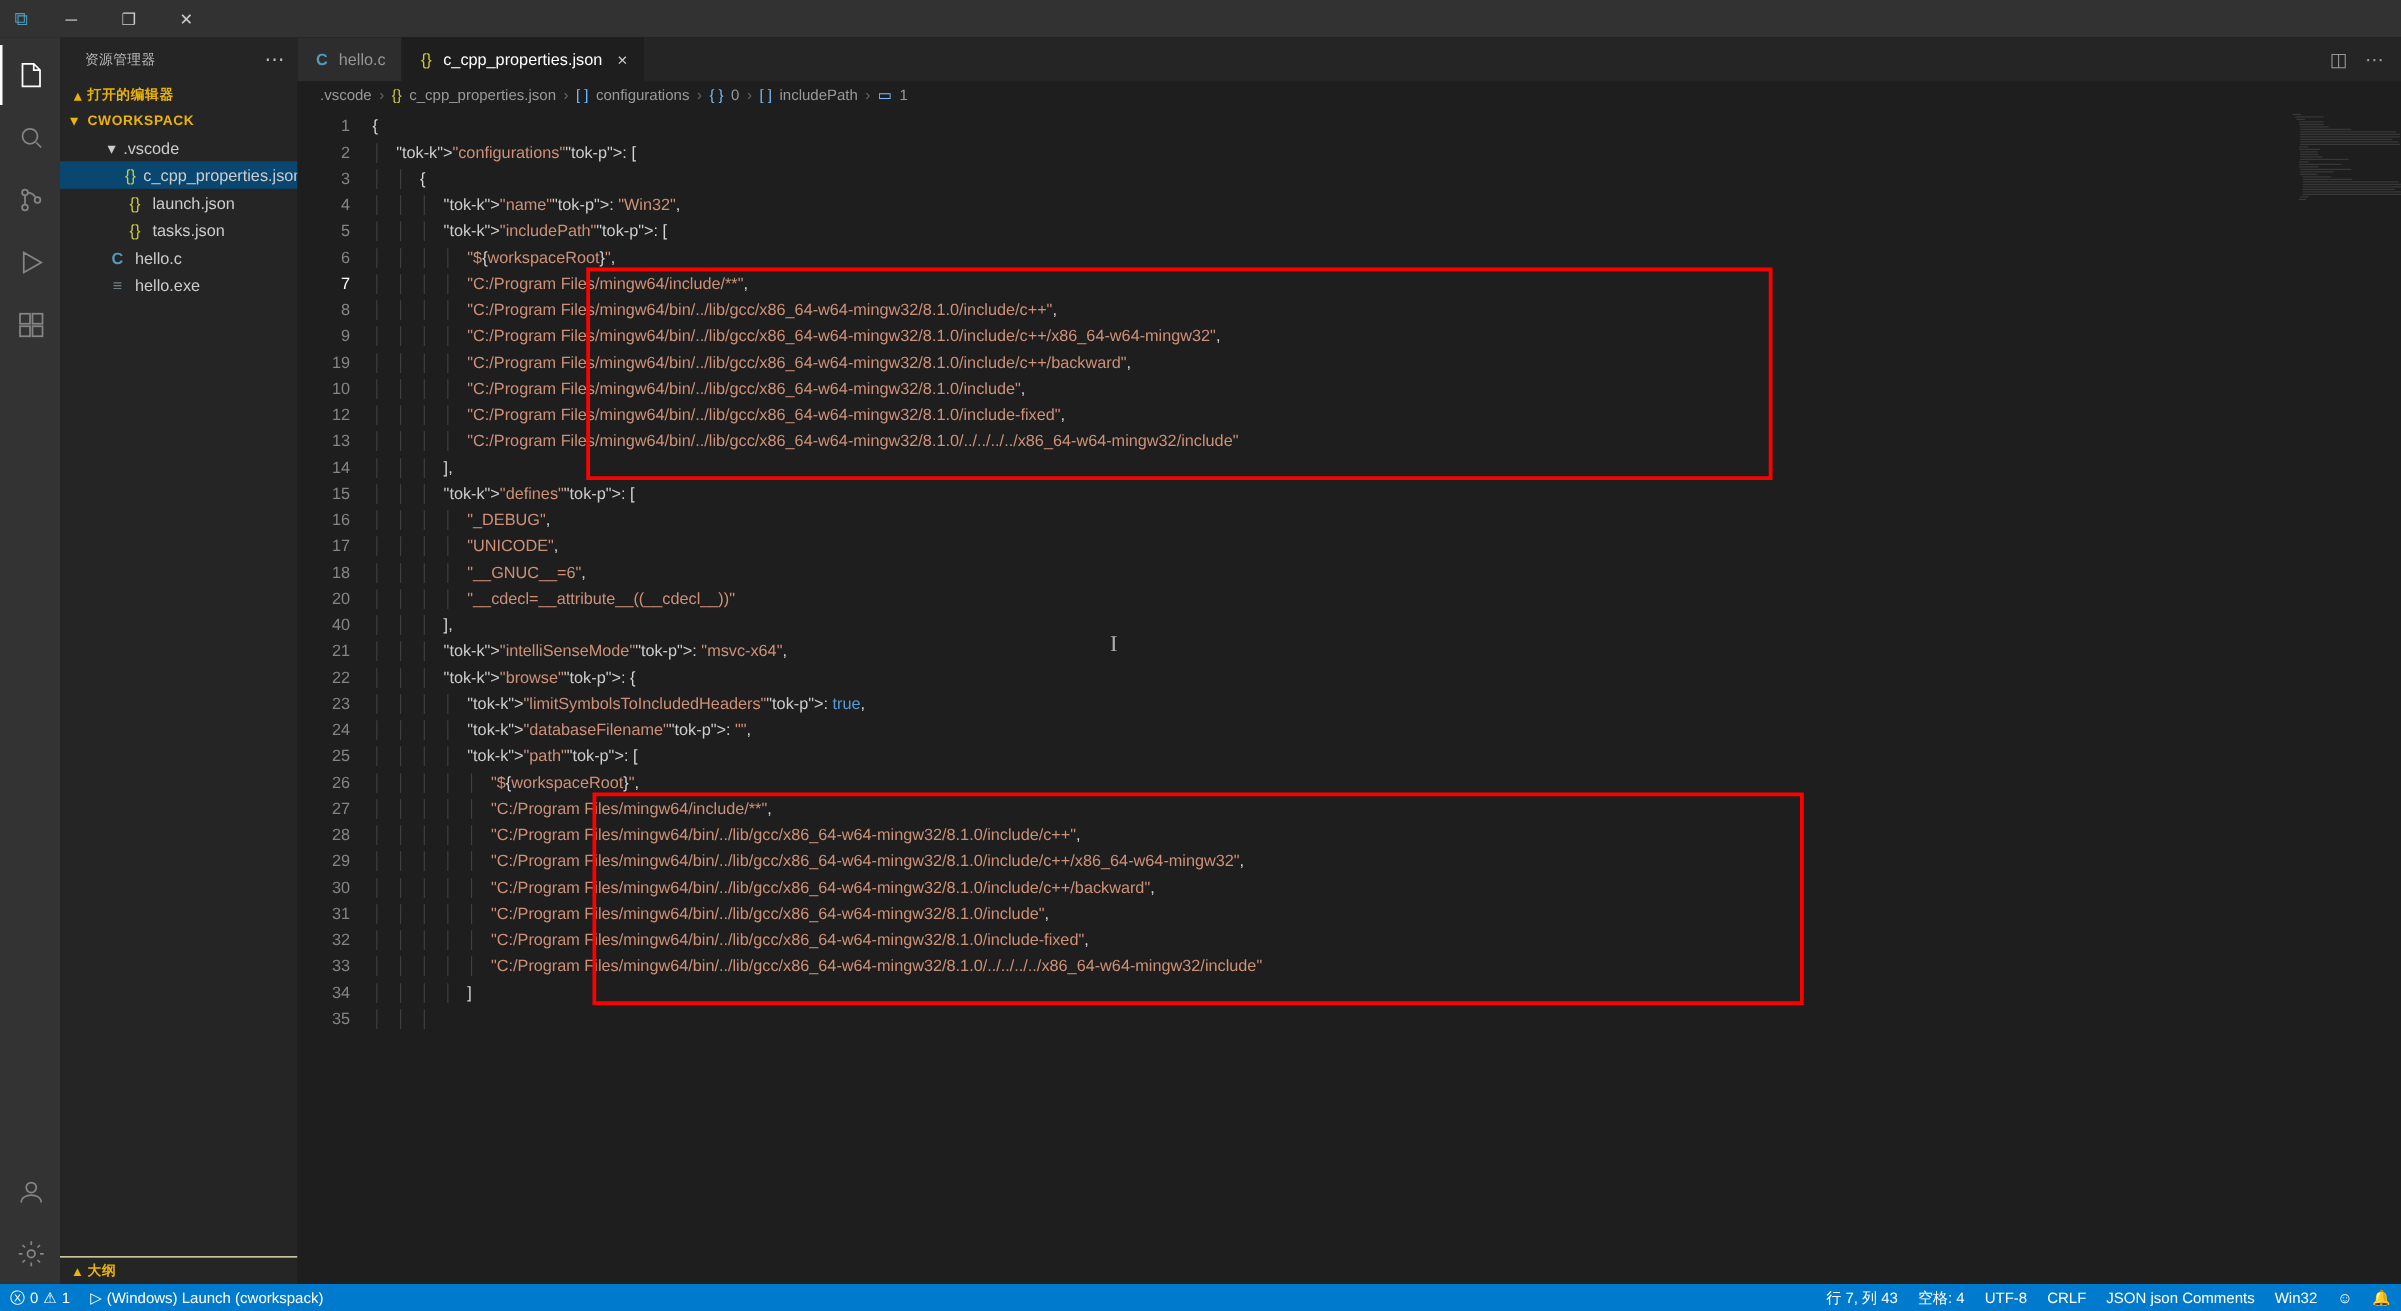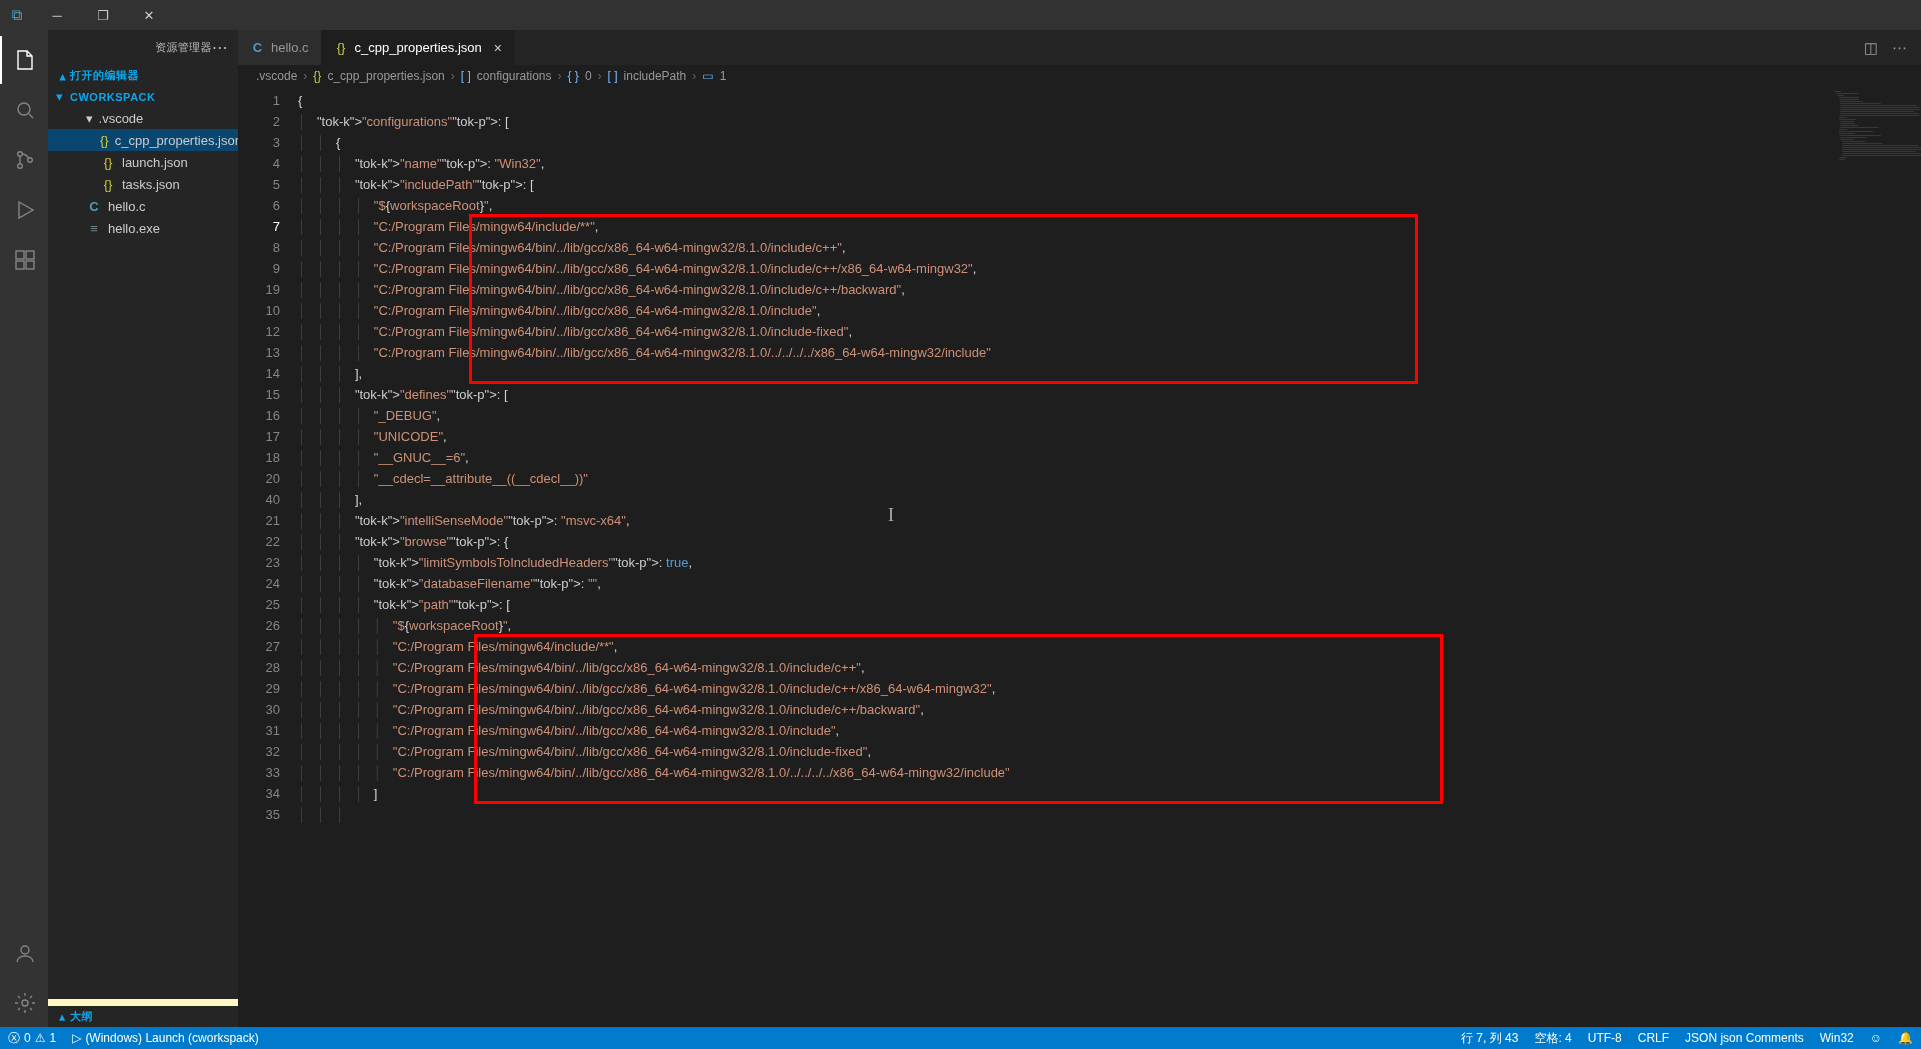--- a/index.html
+++ b/index.html
@@ -16,23 +16,23 @@
 
 
 .workbench{display:flex;height:calc(100% - 30px - 22px)}
 .activitybar{width:48px;background:#333333;display:flex;flex-direction:column;align-items:center;padding-top:6px;gap:2px}
 .activitybar .act-item{width:48px;height:48px;display:flex;align-items:center;justify-content:center;color:#858585;font-size:22px;border-left:2px solid transparent}
 .activitybar .act-item.active{color:#fff;border-left:2px solid #fff}
 .activitybar .spacer{flex:1}
 
 
 .sidebar{width:190px;background:#252526;display:flex;flex-direction:column;font-size:13px}
-.sb-header{height:35px;display:flex;align-items:center;justify-content:flex-end;padding:0 10px 0 20px;color:#bbb;font-size:11px;letter-spacing:0.3px}
+.sb-header{height:35px;display:flex;align-items:center;justify-content:space-between;padding:0 10px 0 20px;color:#bbb;font-size:11px;letter-spacing:0.3px}
 .sb-header .dots{font-size:16px;color:#bbb}
-.sb-section{padding:3px 10px 3px 8px;display:flex;align-items:center;gap:4px;color:#0ea5e9;cursor:default}
+.sb-section{padding:3px 10px 3px 8px;display:flex;align-items:center;gap:4px;color:#eab308;cursor:default}
 .sb-section .chev{display:inline-block;width:10px;transform:rotate(0deg)}
 .sb-section.collapsed .chev{transform:rotate(-90deg)}
 .sb-section .title{font-weight:700;font-size:11px;letter-spacing:.5px}
 
 .tree{padding-left:0}
 .tree .row{height:22px;display:flex;align-items:center;padding-left:24px;gap:6px;cursor:default}
 .tree .row.depth1{padding-left:38px}
 .tree .row.depth2{padding-left:52px}
 .tree .row.active{background:#094771}
 .tree .row .icon{width:16px;text-align:center;font-size:13px}
@@ -69,21 +69,21 @@
 .minimap{position:absolute;right:0;top:0;width:95px;height:100%;background:#1e1e1e;opacity:0.9}
 .minimap .blk{position:absolute;left:8px;background:#3b3b3b;height:1px;border-radius:1px}
 
 .cursor-I{position:absolute;color:#aeafad;font-size:18px;font-family:serif}
 
 
 .statusbar{height:22px;background:#007acc;display:flex;align-items:center;font-size:12px;color:#fff}
 .sb-item{padding:0 8px;display:flex;align-items:center;gap:4px}
 .sb-right{margin-left:auto;display:flex}
 
-.section-outline{font-size:11px;font-weight:700;letter-spacing:.5px;padding:3px 8px;display:flex;align-items:flex-start;gap:4px;border-top:7px solid #fef9c3}
+.section-outline{font-size:11px;font-weight:700;letter-spacing:.5px;padding:3px 8px;display:flex;align-items:flex-start;gap:4px;border-top:1px solid #fef9c3}
 
 svg{stroke:currentColor;fill:none;stroke-width:1.4}
 </style>
 </head>
 <body>
 
 <div class="titlebar">
  <div class="vsc-icon">⧉</div>
  <div class="win-controls">
    <div>─</div>

